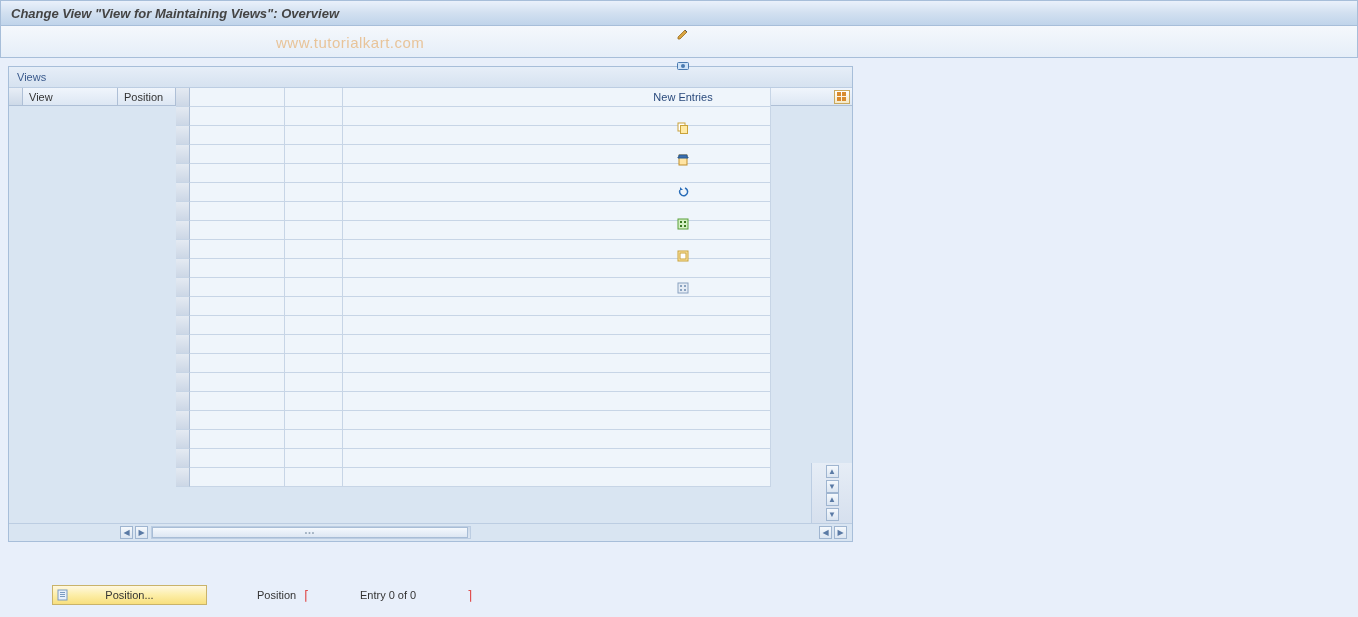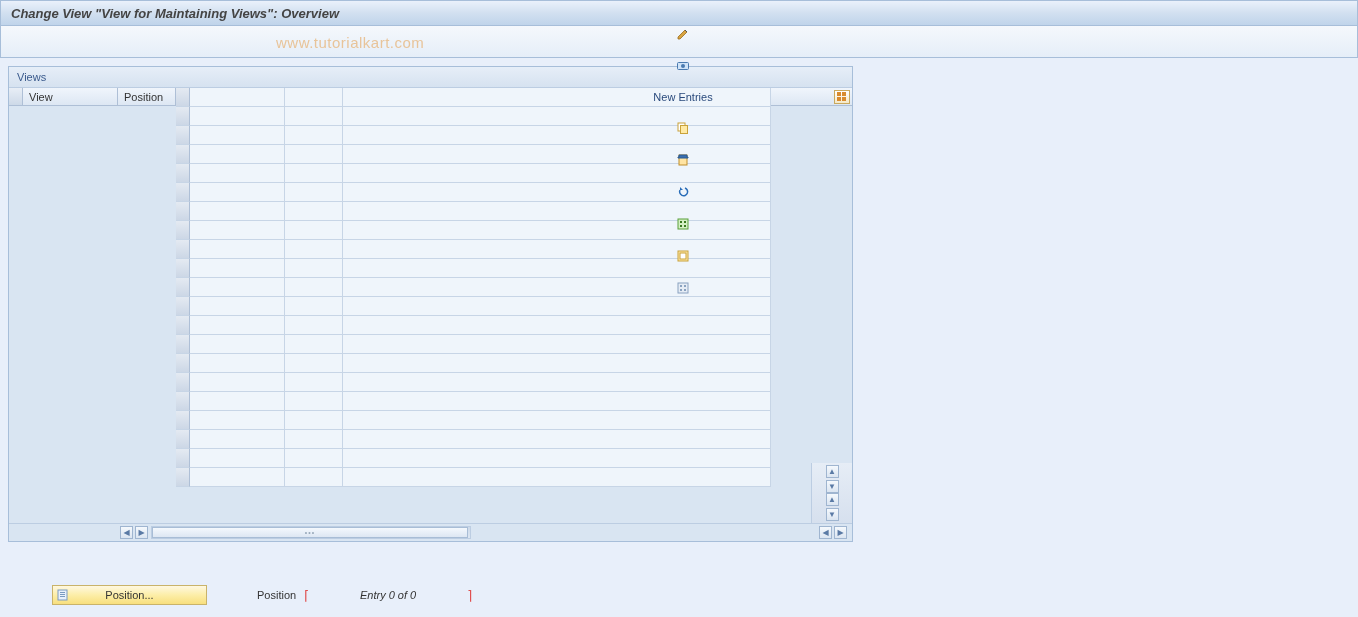--- a/index.html
+++ b/index.html
@@ -230,21 +230,21 @@
     border:1px solid #c9b36a;
     display:flex;align-items:center;justify-content:center;
     font-size:11px;color:#333;cursor:pointer;
     position:relative;
   }
   .pos-btn .icon{
     position:absolute;left:4px;top:2px;
   }
   .pos-label{color:#333;}
   .bracket{color:#e05050;font-size:13px;font-family:monospace;}
-  .entry-info{color:#333;font-style:italic;}
+  .entry-info{color:#333;}
   .fgroup{display:flex;align-items:center;gap:6px;}
   svg { display: block; }
 </style>
 </head>
 <body>
 
 <div class="title-bar">
   <span>Change View "View for Maintaining Views": Overview</span>
 </div>
 

